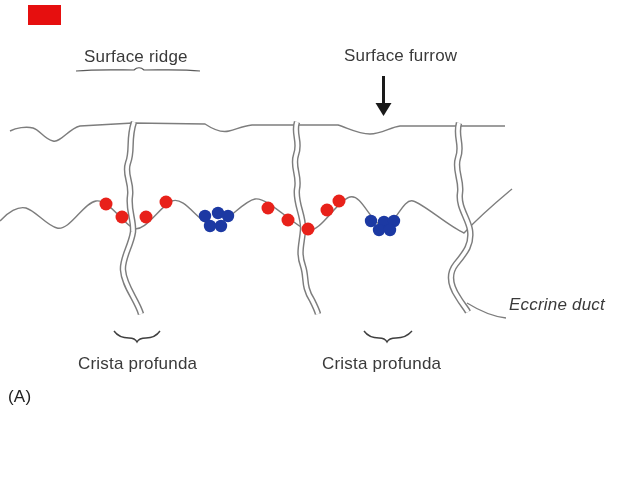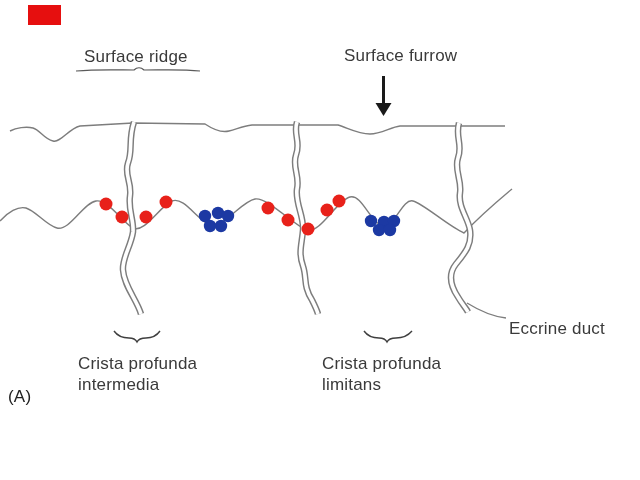--- a/index.html
+++ b/index.html
@@ -84,26 +84,24 @@
         <circle cx="394" cy="221" r="6.2" fill="#1c39a3"></circle>
         <circle cx="379" cy="230" r="6.2" fill="#1c39a3"></circle>
         <circle cx="390" cy="230" r="6.2" fill="#1c39a3"></circle>
       </g>
   </svg>
 
   <div class="lbl" style="left:84px;top:46px;">Surface ridge</div>
 
   <div class="lbl" style="left:344px;top:45px;">Surface furrow</div>
 
-  <div class="lbl" style="left:509px;top:318px;">Eccrine duct</div>
+  <div class="lbl" style="left:509px;top:294px;font-style:italic;">Eccrine duct</div>
 
   <div class="lbl" style="left:78px;top:353px;">
     <div>Crista profunda</div>
-    <div>intermedia</div>
   </div>
 
   <div class="lbl" style="left:322px;top:353px;">
     <div>Crista profunda</div>
-    <div>limitans</div>
   </div>
 
   <div class="lbl" style="left:8px;top:386px;color:#222;">(A)</div>
 </div>
 
 </body></html>

